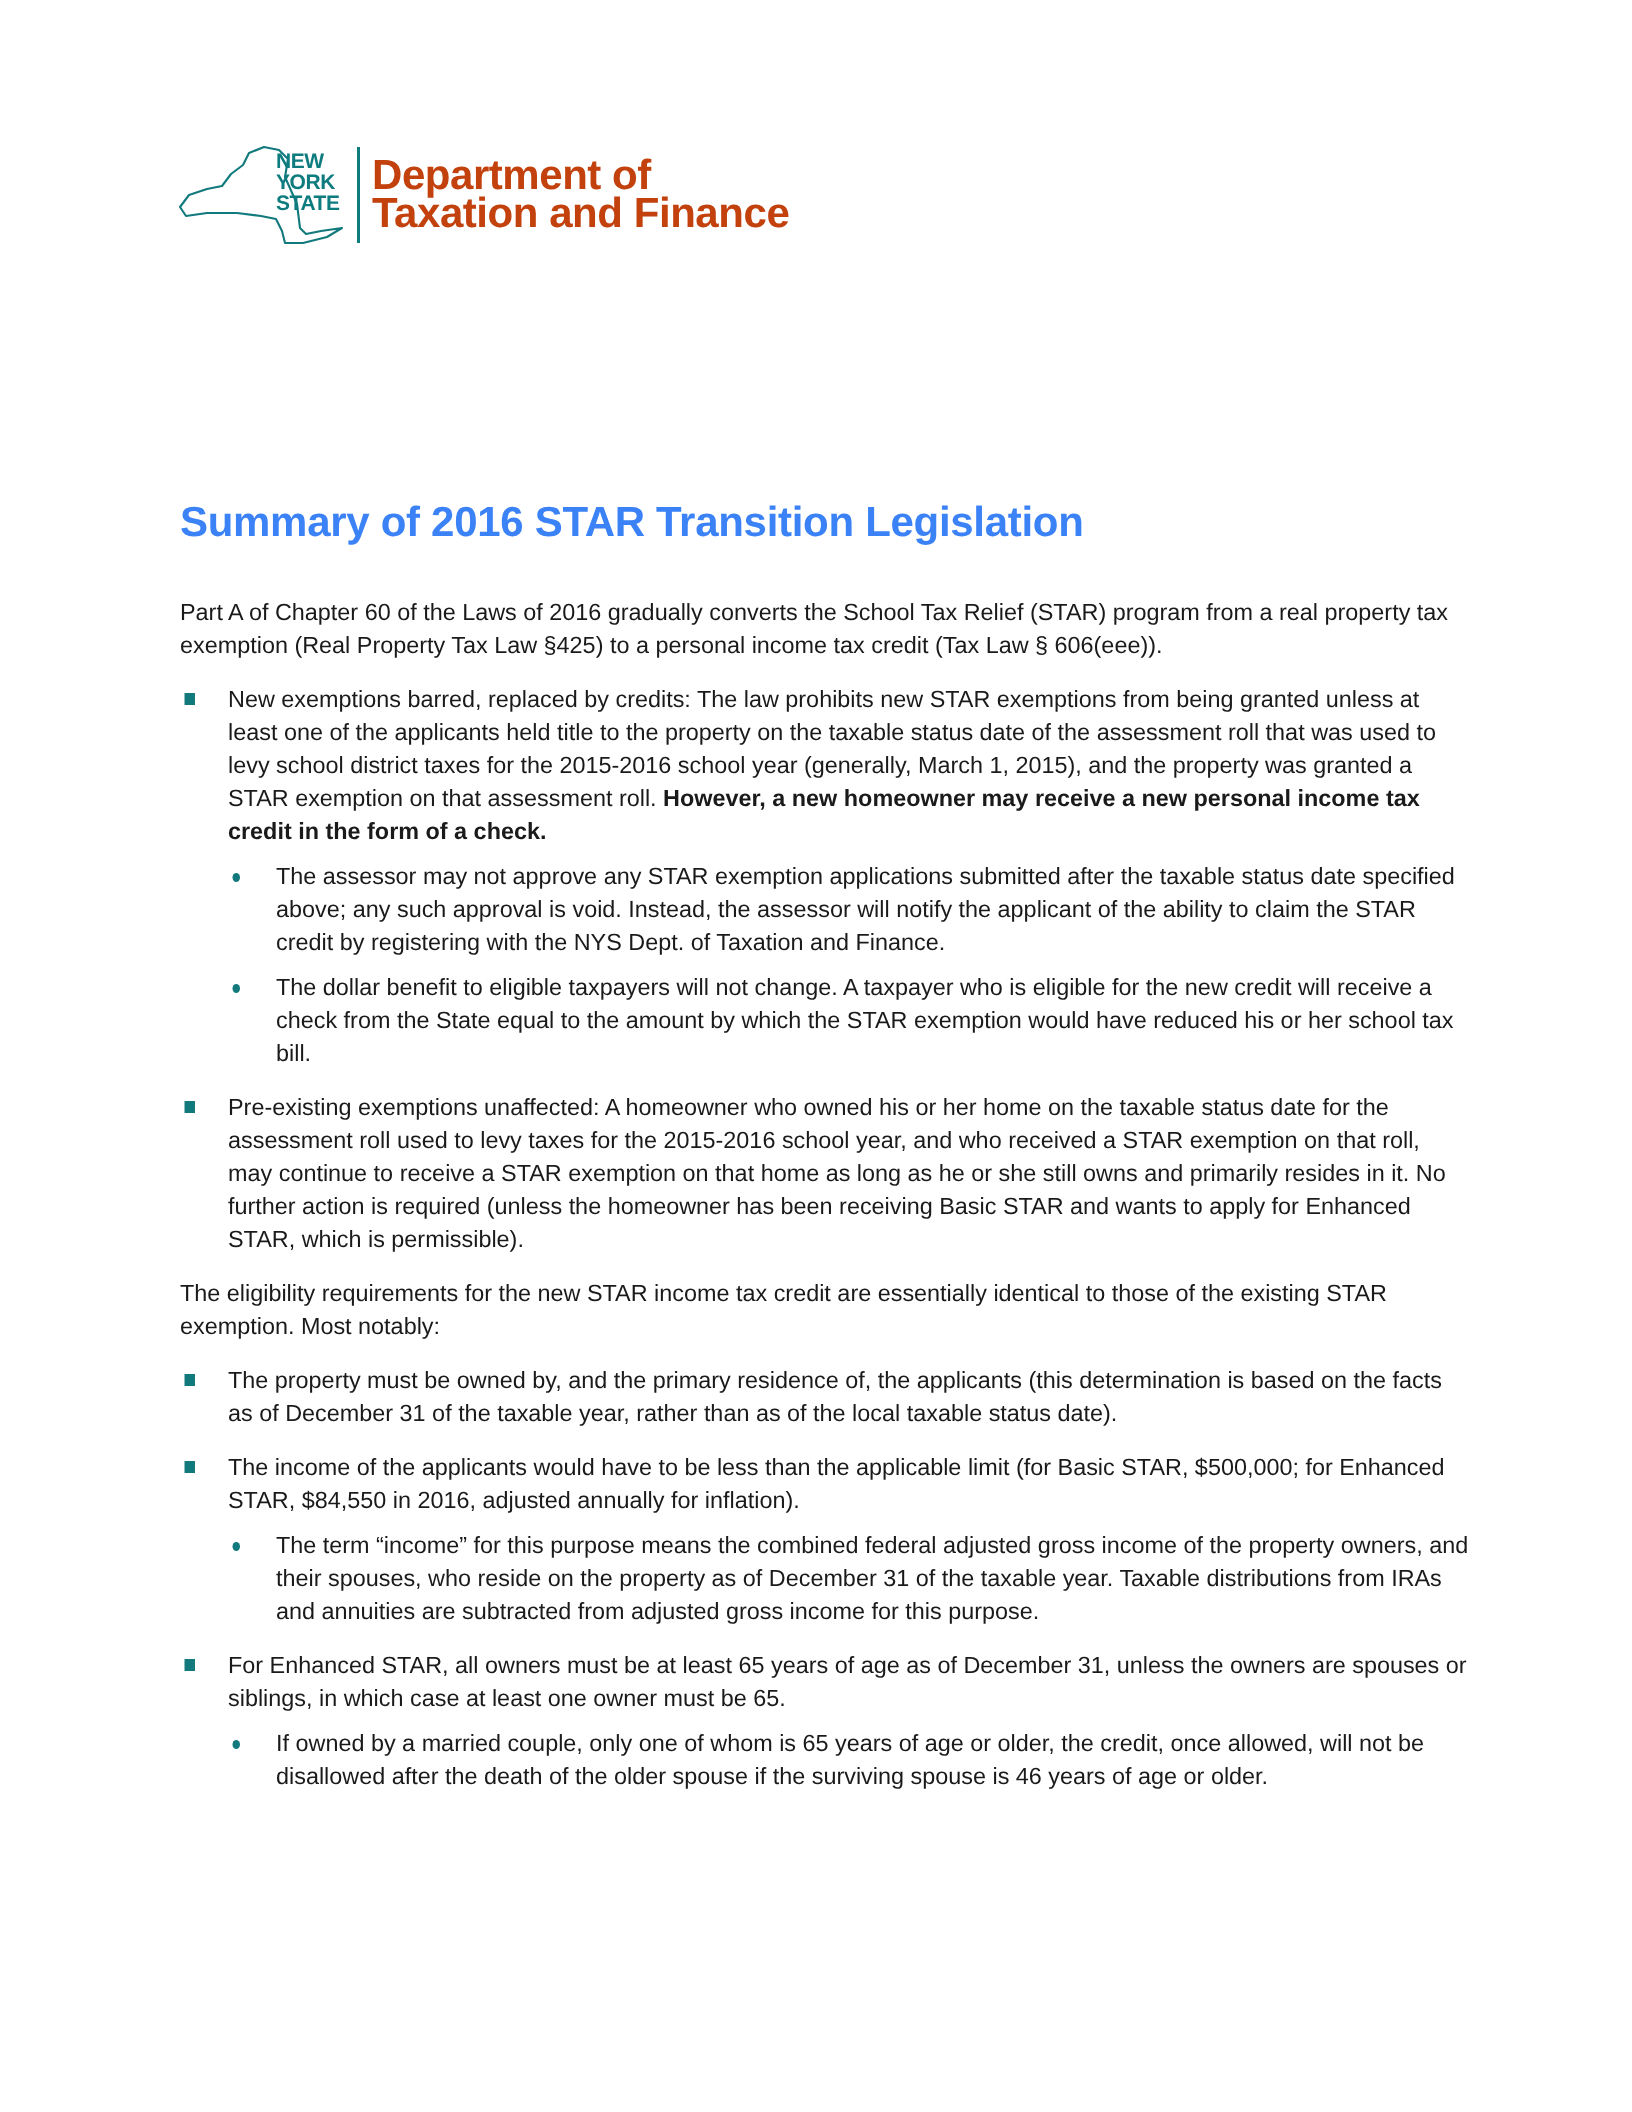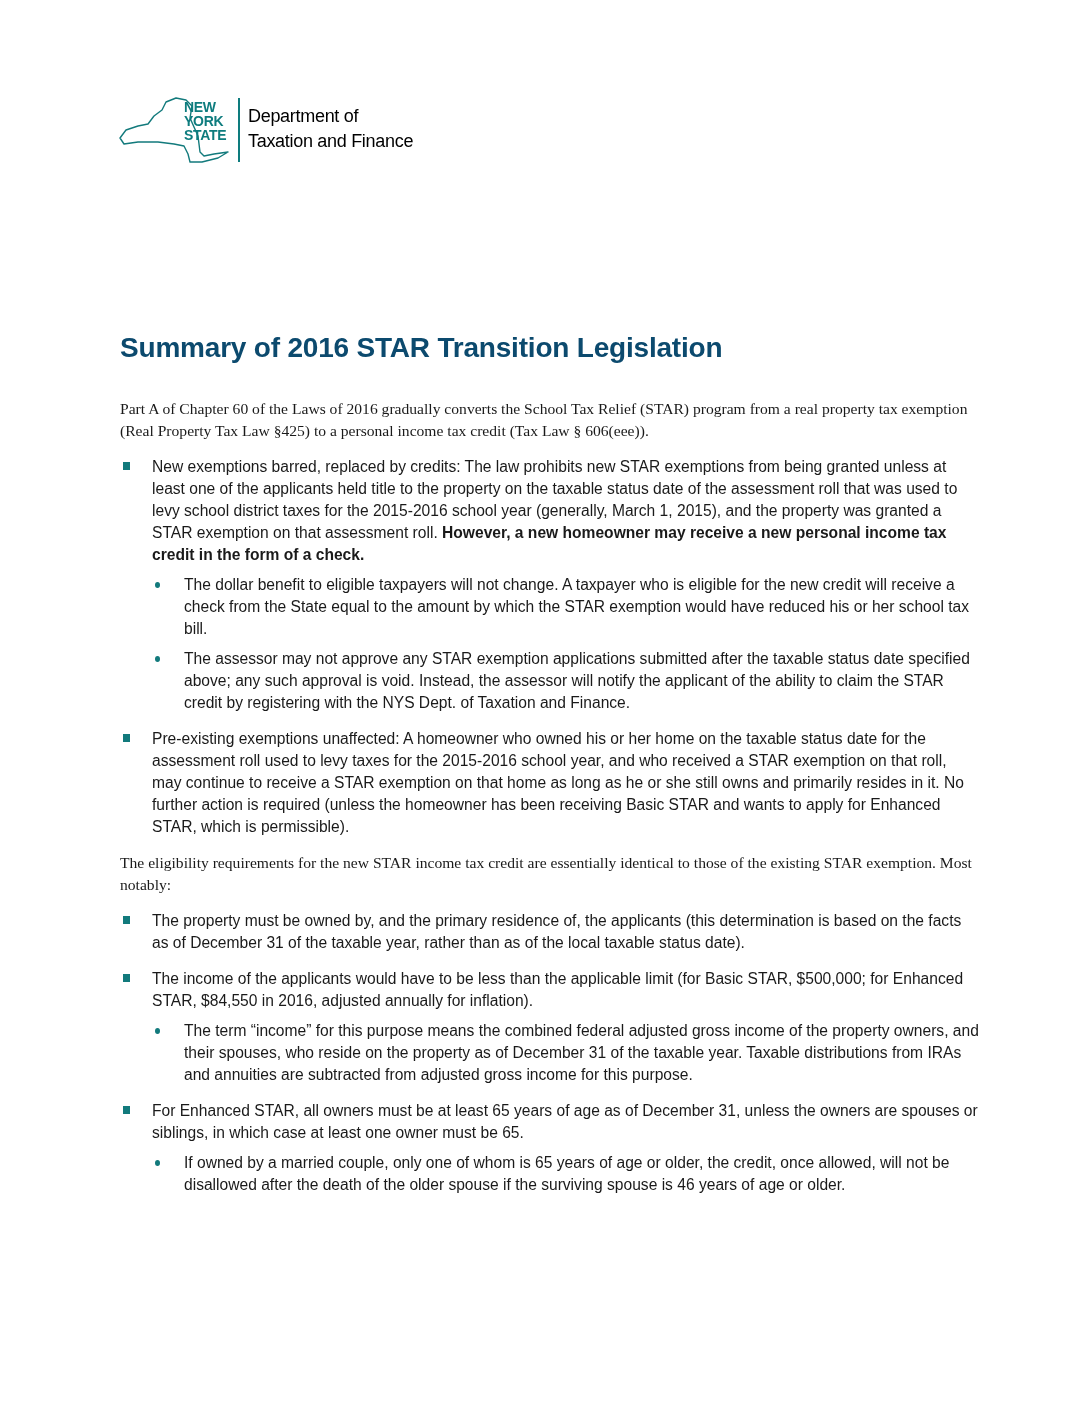--- a/index.html
+++ b/index.html
@@ -5,26 +5,26 @@
   html, body { margin: 0; padding: 0; background: #ffffff; }
   body { width: 1088px; height: 1408px; position: relative; overflow: hidden;
          font-family: "Liberation Sans", sans-serif; color: #1a1a1a; }
   .page { position: absolute; left: 0; top: 0; width: 1088px; height: 1184px; }
 
   
   .logo { position: absolute; left: 118px; top: 96px; height: 70px; display: flex; align-items: center; }
   .logo svg { display: block; }
   .ny-block { position: absolute; left: 66px; top: 4px; font-weight: bold; color: #0e7c7e; font-size: 14px; line-height: 14px; letter-spacing: -0.3px; }
   .logo-divider { position: absolute; left: 120px; top: 2px; width: 2px; height: 64px; background: #0e7c7e; }
-  .dept { position: absolute; left: 130px; top: 8px; color: #000000; font-weight: normal; font-size: 18px; line-height: 25px; letter-spacing: -0.3px; white-space: nowrap; }
+  .dept { position: absolute; left: 130px; top: 8px; color: #c2410c; font-weight: bold; font-size: 28px; line-height: 25px; letter-spacing: -0.3px; white-space: nowrap; }
 
-  .title { position: absolute; left: 120px; top: 332px; margin: 0; color: #0c4a6e; font-size: 28px; font-weight: bold; letter-spacing: -0.2px; white-space: nowrap; }
+  .title { position: absolute; left: 120px; top: 332px; margin: 0; color: #3b82f6; font-size: 28px; font-weight: bold; letter-spacing: -0.2px; white-space: nowrap; }
 
   .content { position: absolute; left: 120px; top: 398px; width: 860px; font-size: 15.6px; line-height: 22px; }
-  .content p { margin: 0; font-family: Liberation Serif, serif; }
+  .content p { margin: 0; }
   .intro { margin-bottom: 14px !important; }
 
   ul.sq { list-style: none; margin: 0; padding: 0; }
   ul.sq > li { position: relative; padding-left: 32px; margin-bottom: 14px; }
   ul.sq > li > .sqb { position: absolute; left: 3px; top: 6px; width: 7px; height: 8px; background: #127a7c; }
 
   ul.dot { list-style: none; margin: 8px 0 0 0; padding: 0; }
   ul.dot > li { position: relative; padding-left: 32px; margin-bottom: 8px; }
   ul.dot > li > .dtb { position: absolute; left: 3px; top: 8px; width: 5px; height: 6px; border-radius: 50%; background: #127a7c; }
 
@@ -57,22 +57,22 @@
   <h1 class="title">Summary of 2016 STAR Transition Legislation</h1>
 
   <div class="content">
     <p class="intro">Part A of Chapter 60 of the Laws of 2016 gradually converts the School Tax Relief (STAR) program from a real property tax exemption (Real Property Tax Law §425) to a personal income tax credit (Tax Law § 606(eee)).</p>
 
     <ul class="sq">
       <li>
         <span class="sqb"></span>
         <span class="it">New exemptions barred, replaced by credits</span><span>:  The law prohibits new STAR exemptions from being granted unless at least one of the applicants held title to the property on the taxable status date of the assessment roll that was used to levy school district taxes for the 2015-2016 school year (generally, March 1, 2015), and the property was granted a STAR exemption on that assessment roll.  </span><span class="b">However, a new homeowner may receive a new personal income tax credit in the form of a check.</span>
         <ul class="dot">
+          <li><span class="dtb"></span><span>The assessor may not approve any STAR exemption applications submitted after the taxable status date specified above; any such approval is void.  Instead, the assessor will notify the applicant of the ability to claim the STAR credit by registering with the NYS Dept. of Taxation and Finance.</span></li>
           <li><span class="dtb"></span><span>The dollar benefit to eligible taxpayers will not change.  A taxpayer who is eligible for the new credit will receive a check from the State equal to the amount by which the STAR exemption would have reduced his or her school tax bill.</span></li>
-          <li><span class="dtb"></span><span>The assessor may not approve any STAR exemption applications submitted after the taxable status date specified above; any such approval is void.  Instead, the assessor will notify the applicant of the ability to claim the STAR credit by registering with the NYS Dept. of Taxation and Finance.</span></li>
         </ul>
       </li>
       <li>
         <span class="sqb"></span>
         <span class="it">Pre-existing exemptions unaffected:  A homeowner who owned his or her home on the taxable status date for the assessment roll used to levy taxes for the 2015-2016 school year, and who received a STAR exemption on that roll, may continue to receive a STAR exemption on that home as long as he or she still owns and primarily resides in it.  No further action is required (unless the homeowner has been receiving Basic STAR and wants to apply for Enhanced STAR, which is permissible).</span>
       </li>
     </ul>
 
     <p class="para2">The eligibility requirements for the new STAR income tax credit are essentially identical to those of the existing STAR exemption.  Most notably:</p>
 

